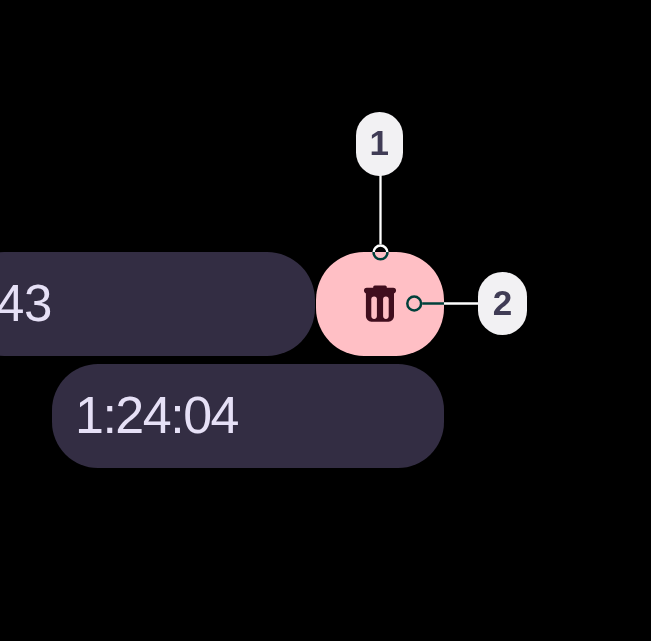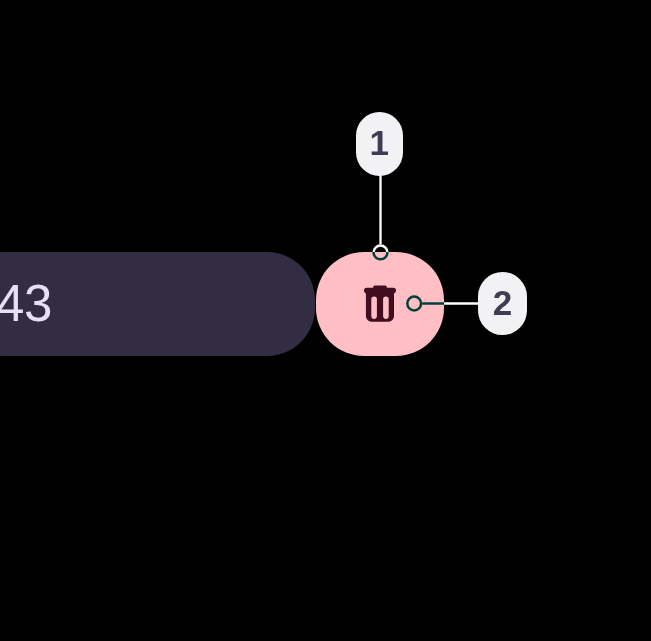--- a/index.html
+++ b/index.html
@@ -124,20 +124,23 @@
         <rect x="4" y="4.3" width="32" height="5.6" rx="2.8"></rect>
         <path d="M 5.9 8 h 28.1 v 24.7 a 5.5 5.5 0 0 1 -5.5 5.5 h -17.1 a 5.5 5.5 0 0 1 -5.5 -5.5 z"></path>
       </g>
       <g fill="var(--c-button, #ffbfc5)">
         <rect x="11.3" y="13" width="5.6" height="22.4" rx="2.8"></rect>
         <rect x="23.1" y="13" width="5.6" height="22.4" rx="2.8"></rect>
       </g>
     </svg>
   </button>
 
+  <div class="chip chip-time">
+    <span class="chip-text">1:24:04</span>
+  </div>
 
   <svg class="annot-lines" width="651" height="641" viewBox="0 0 651 641" aria-hidden="true">
     <g stroke="var(--c-annotation_line, #ffffff)" fill="none">
       <line x1="380.5" y1="175" x2="380.5" y2="244.2" stroke-width="2.3"></line>
       <circle cx="380.5" cy="252.4" r="6.9" stroke-width="2.5"></circle>
       <line x1="422.2" y1="303.5" x2="479" y2="303.5" stroke-width="2.3"></line>
       <circle cx="414.2" cy="303.5" r="6.9" stroke-width="2.5"></circle>
     </g>
   </svg>
 

